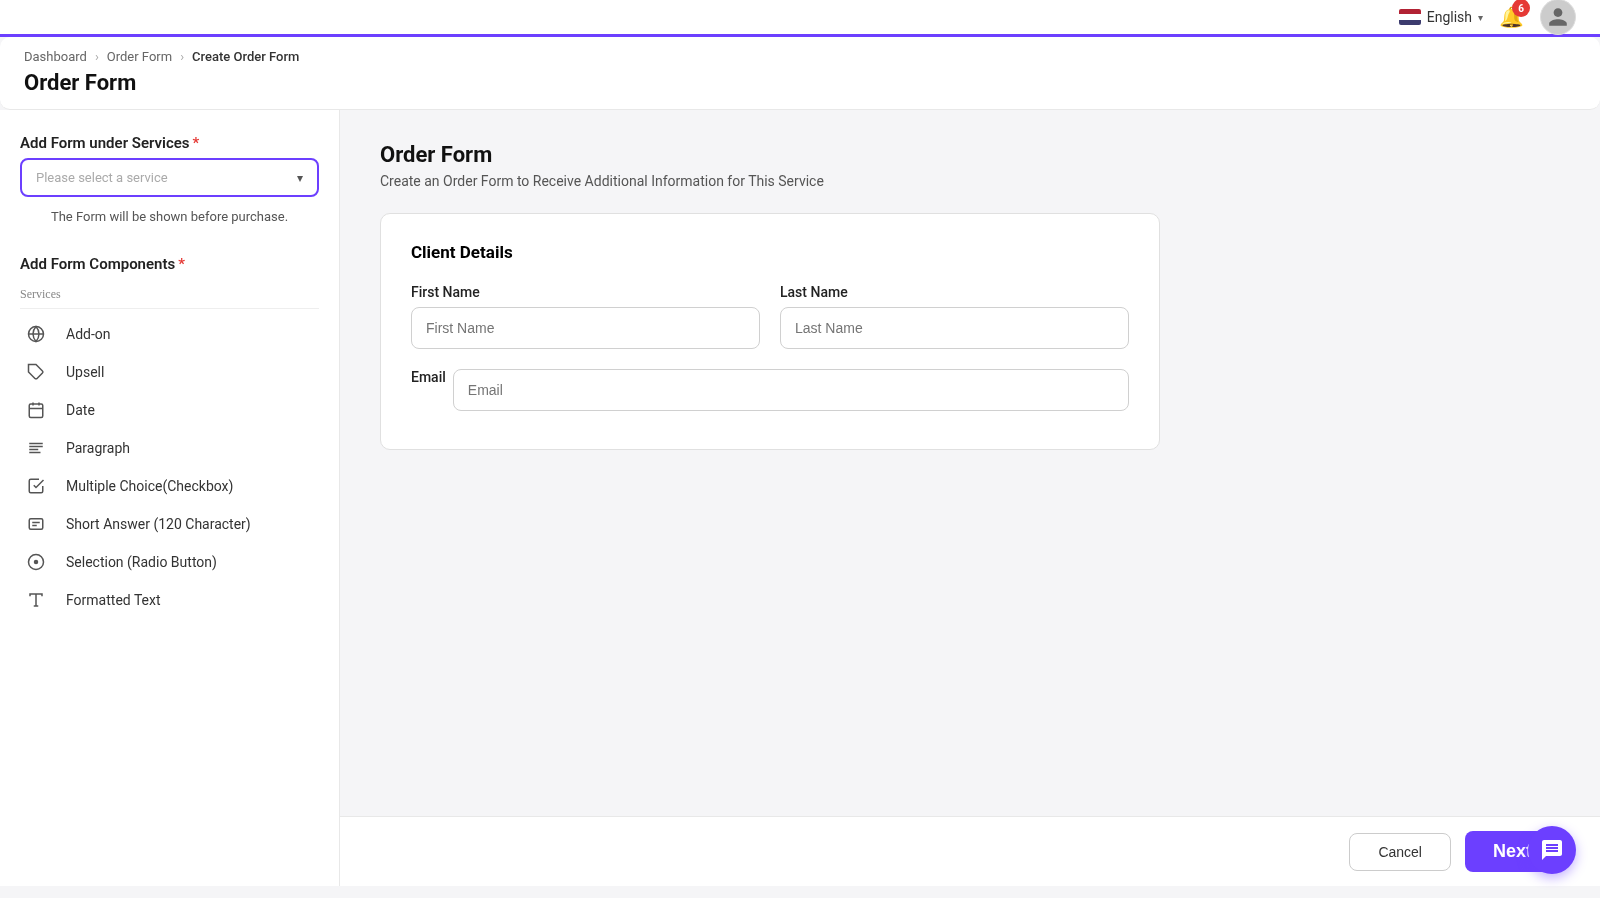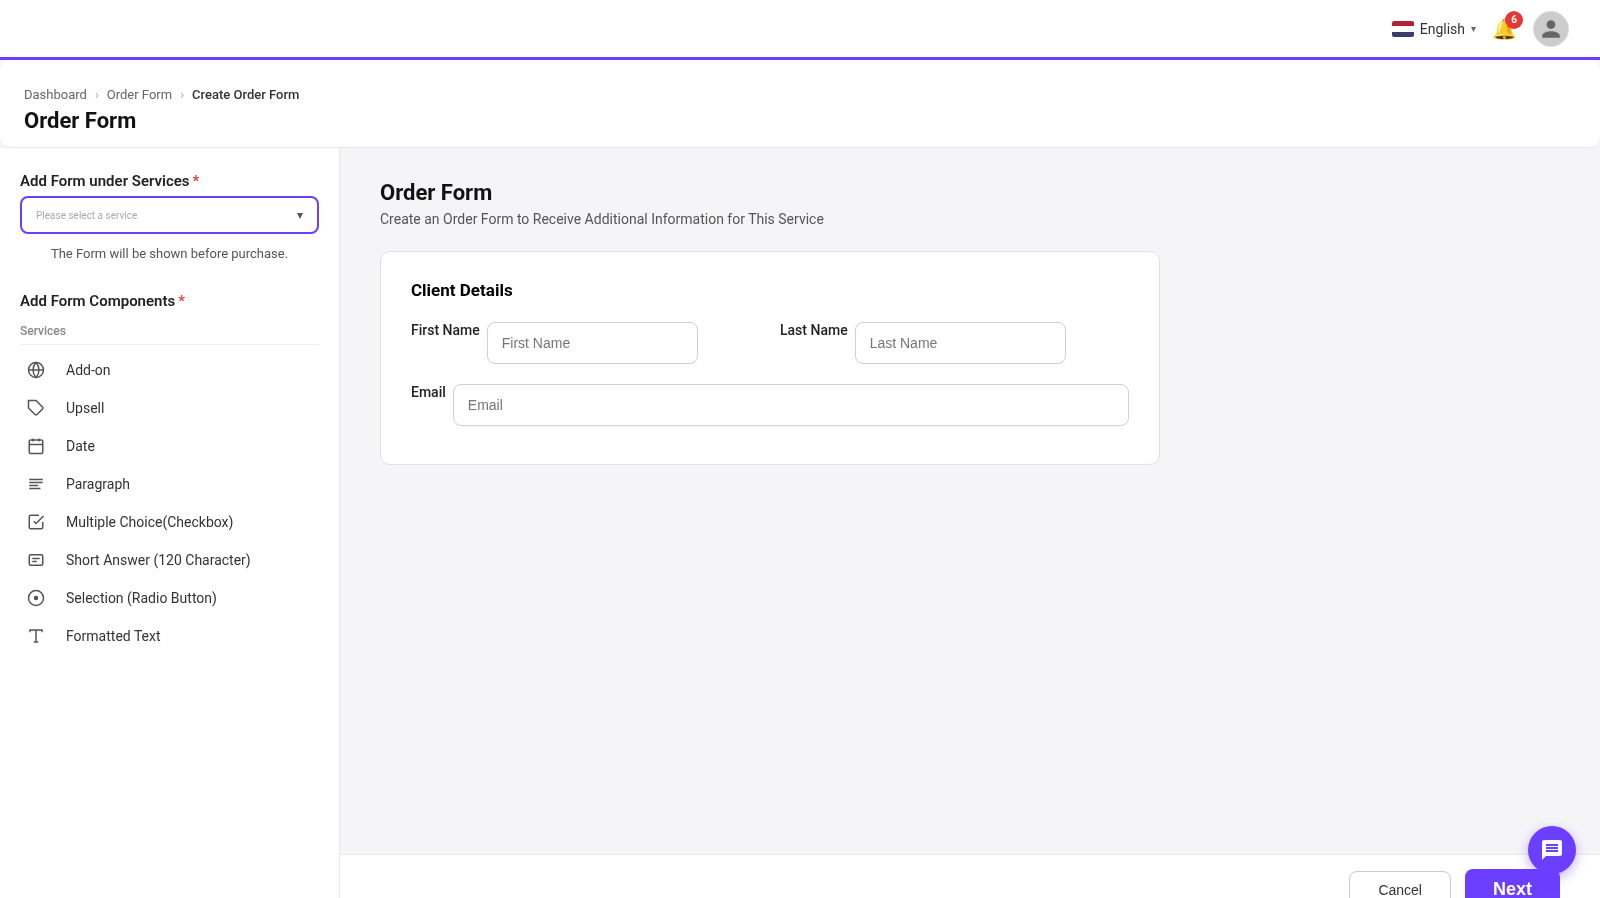--- a/index.html
+++ b/index.html
@@ -2,25 +2,25 @@
 <html><head>
   <meta charset="utf-8">
   <style>
     * { box-sizing: border-box; margin: 0; padding: 0; }
     body { font-family: -apple-system, BlinkMacSystemFont, 'Segoe UI', Roboto, sans-serif; background: #f5f5f7; color: #333; }
 
     
     .topbar {
       background: #fff;
       border-bottom: 3px solid #6c3fff;
-      height: 60px;
+      height: 37px;
       display: flex;
       align-items: center;
       justify-content: flex-end;
-      padding: 0 31px;
+      padding: 0 24px;
       gap: 16px;
     }
     .lang-selector {
       display: flex;
       align-items: center;
       gap: 6px;
       font-size: 14px;
       cursor: pointer;
       color: #333;
     }
@@ -69,21 +69,21 @@
       justify-content: center;
       cursor: pointer;
       border: 1px solid #ddd;
       overflow: hidden;
     }
     .avatar svg { width: 22px; height: 22px; fill: #666; }
 
     
     .page-header {
       background: #fff;
-      padding: 27px 24px 14px;
+      padding: 12px 24px 14px;
       border-bottom: 1px solid #e8e8e8;
       border-radius: 10px;
     }
     .breadcrumb {
       display: flex;
       align-items: center;
       gap: 8px;
       font-size: 13px;
       color: #666;
       margin-bottom: 6px;
@@ -128,21 +128,21 @@
       padding: 10px 14px;
       font-size: 14px;
       color: #aaa;
       background: #fff;
       cursor: pointer;
       display: flex;
       align-items: center;
       justify-content: space-between;
       margin-bottom: 10px;
     }
-    .service-select .placeholder { color: #aaa; font-size: 10px; }
+    .service-select .placeholder { color: #aaa; font-size: 13px; }
     .service-select .arrow { color: #555; font-size: 12px; }
 
     .helper-text {
       font-size: 13px;
       color: #555;
       margin-bottom: 28px;
       line-height: 1.5;
       text-align: center;
     }
 
@@ -155,20 +155,21 @@
 
     .category-label {
       font-size: 12px;
       color: #888;
       font-weight: 500;
       text-transform: none;
       margin-bottom: 6px;
       margin-top: 4px;
       padding-bottom: 6px;
       border-bottom: 1px solid #eee;
+      font-family: Liberation Serif, serif;
     }
 
     .component-item {
       display: flex;
       align-items: center;
       gap: 20px;
       padding: 9px 6px;
       font-size: 14px;
       color: #333;
       cursor: pointer;
@@ -226,21 +227,21 @@
     }
 
     .form-row {
       display: flex;
       gap: 20px;
       margin-bottom: 20px;
     }
     .form-field {
       flex: 1;
       display: flex;
-      flex-direction: row;
+      flex-direction: column;
       gap: 7px;
     }
     .form-label {
       font-size: 14px;
       color: #222;
       font-weight: 500;
     }
     .form-input {
       border: 1px solid #d0d0d0;
       border-radius: 8px;

